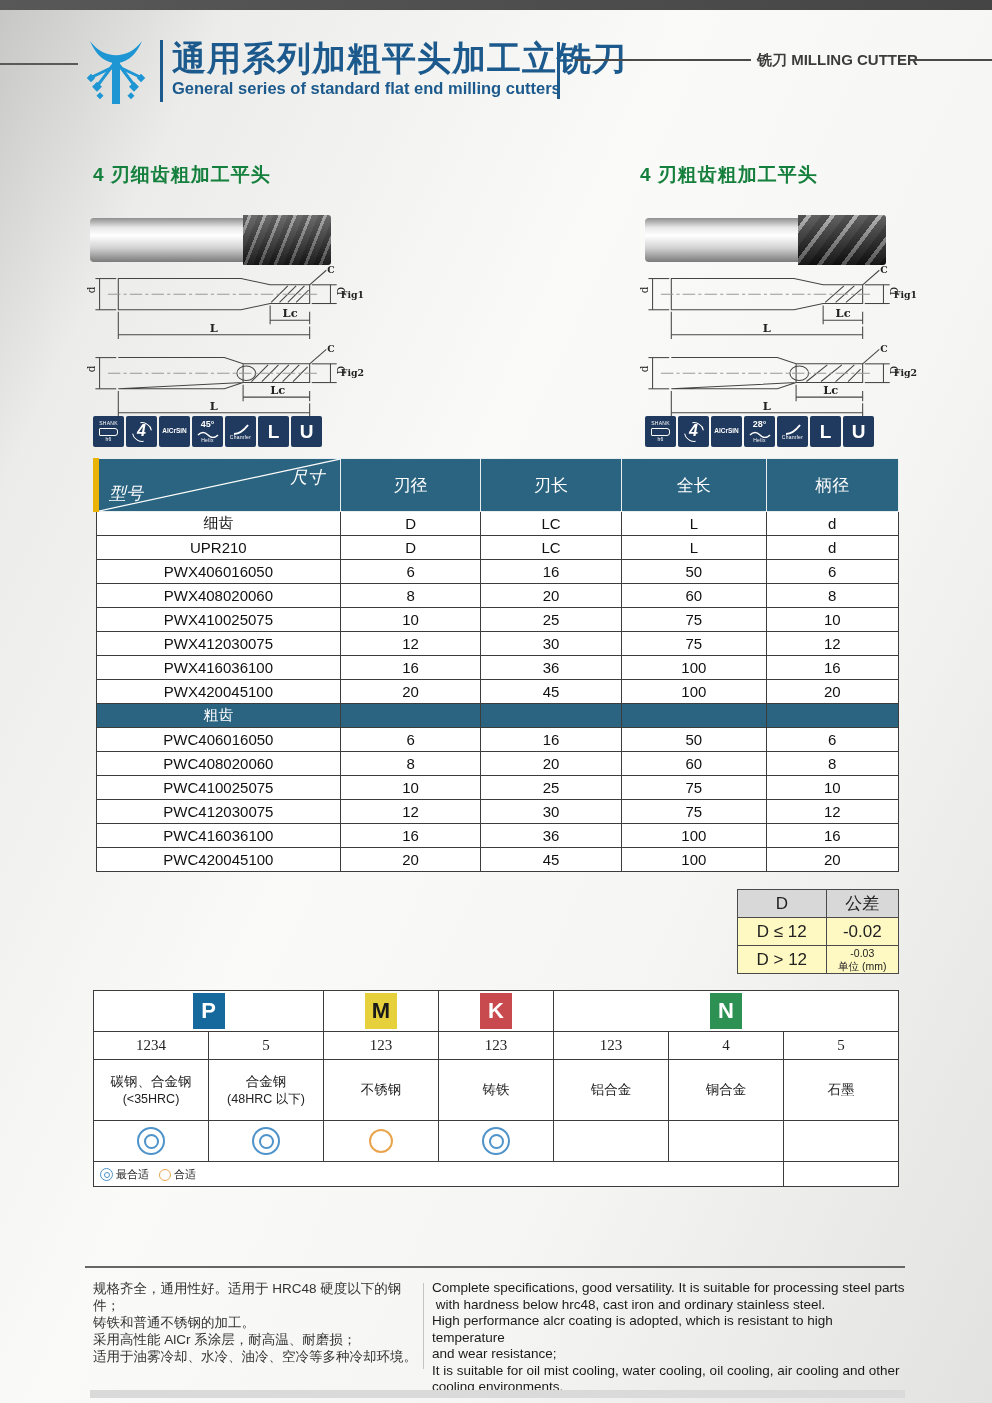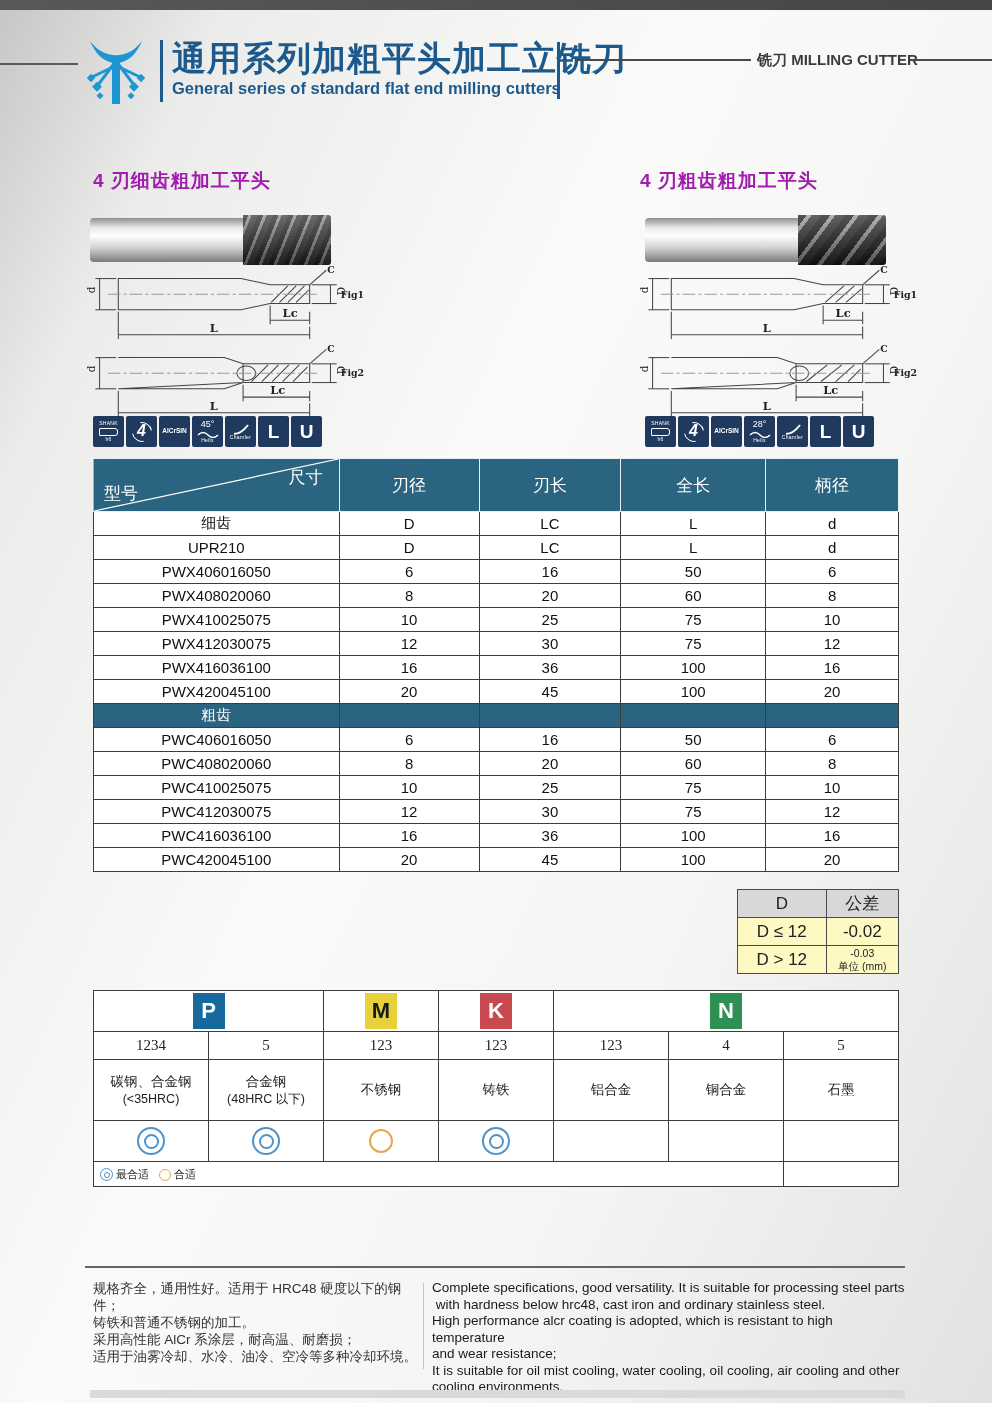--- a/index.html
+++ b/index.html
@@ -8,21 +8,21 @@
        background:linear-gradient(115deg,#c6c6c5 0%,#ececea 14%,#fafaf8 42%,#f5f5f3 68%,#e2e2e0 100%);}
   .abs{position:absolute;}
   
   .topbar{left:0;top:0;width:992px;height:10px;background:linear-gradient(90deg,#585858,#454545);}
   .rule{background:#5a5a5a;height:2px;}
   .vbar{width:3px;background:#1c5a8d;}
   .title-cn{left:172px;top:36px;font-size:34px;font-weight:bold;color:#1c5a8d;letter-spacing:1px;text-align:center;}
   .title-en{left:172px;top:79px;font-size:16.5px;font-weight:bold;color:#1c5a8d;}
   .hdr-right{left:757px;top:51px;width:150px;font-size:15px;font-weight:bold;color:#3c3c3c;text-align:center;white-space:nowrap;}
   
-  .sec-title{top:168px;font-size:19px;font-weight:bold;color:#a21caf;letter-spacing:1px;}
+  .sec-title{top:162px;font-size:19px;font-weight:bold;color:#15803d;letter-spacing:1px;}
   
   .photo{top:213px;width:242px;height:54px;}
   .photo .shank{position:absolute;left:0;top:5px;width:153px;height:44px;border-radius:4px 0 0 4px;
      background:linear-gradient(180deg,#8f8f8f 0%,#e9e9e9 22%,#ffffff 40%,#d2d2d2 68%,#7b7b7b 100%);}
   .photo .flutes{position:absolute;left:153px;top:2px;width:88px;height:50px;border-radius:0 3px 3px 0;
      background:linear-gradient(180deg,rgba(255,255,255,.28),rgba(0,0,0,.42)),
                 repeating-linear-gradient(112deg,#222 0 5px,#8a8a8a 5px 8px,#333 8px 14px);}
   .photo.coarse .flutes{background:linear-gradient(180deg,rgba(255,255,255,.25),rgba(0,0,0,.45)),
                 repeating-linear-gradient(127deg,#1a1a1a 0 7px,#9a9a9a 7px 11px,#2c2c2c 11px 19px);}
   
@@ -32,30 +32,30 @@
   .draw .cl{stroke:#999;stroke-dasharray:12 3 3 3;}
   .draw text{fill:#222;font-family:"DejaVu Serif",serif;font-size:10px;}
   .draw text.big{font-size:11px;font-weight:bold;}
   .draw text.fig{font-size:9px;font-weight:bold;}
   
   .badges{top:416px;display:flex;gap:2px;}
   .badge{width:31px;height:31px;background:#20395e;color:#fff;border-radius:2px;
          display:flex;flex-direction:column;align-items:center;justify-content:center;line-height:1.05;position:relative;}
   .b-micro{font-size:5px;letter-spacing:.3px;}
   .b-tiny{font-size:6.5px;font-weight:bold;}
-  .b-ang{font-size:9px;font-weight:normal;}
+  .b-ang{font-size:9px;font-weight:bold;}
   .b-big{font-size:19px;font-weight:900;}
   .b-num{font-size:16px;font-weight:900;font-style:italic;z-index:1;}
   .shank-shape{width:17px;height:6px;border:1px solid #fff;border-radius:1px 3px 3px 1px;margin:1px 0;}
   .curve{position:absolute;width:18px;height:18px;border:1.6px solid transparent;border-top-color:#fff;border-radius:50%;}
   .c1{transform:rotate(35deg);} .c2{transform:rotate(215deg);}
   
   .spec{left:93px;top:458px;width:806px;border-collapse:collapse;table-layout:fixed;}
   .spec th{background:#2b6480;color:#fff;font-weight:normal;font-size:17px;height:50px;border:1px solid #e9eef1;}
-  .spec th.corner{position:relative;border-left:1px solid #eab308;}
+  .spec th.corner{position:relative;border-left:6px solid #eab308;font-style:italic;}
   .spec thead tr{border-top:1px solid #3c3c3c;}
   .corner .ct{position:absolute;right:16px;top:7px;}
   .corner .cb{position:absolute;left:10px;bottom:6px;}
   .corner svg{position:absolute;left:0;top:0;width:100%;height:100%;}
   .spec td{background:#fff;height:23px;text-align:center;font-size:15px;color:#111;border:1px solid #3c3c3c;padding:0;}
   .spec tr.group td{background:#2b6480;color:#fff;}
   
   .tol{left:737px;top:889px;width:162px;border-collapse:collapse;table-layout:fixed;}
   .tol td{border:1.5px solid #4a4a4a;text-align:center;height:27px;font-size:17px;color:#222;background:#fef9c3;padding:0;}
   .tol tr.h td{background:#d8d8d8;}

